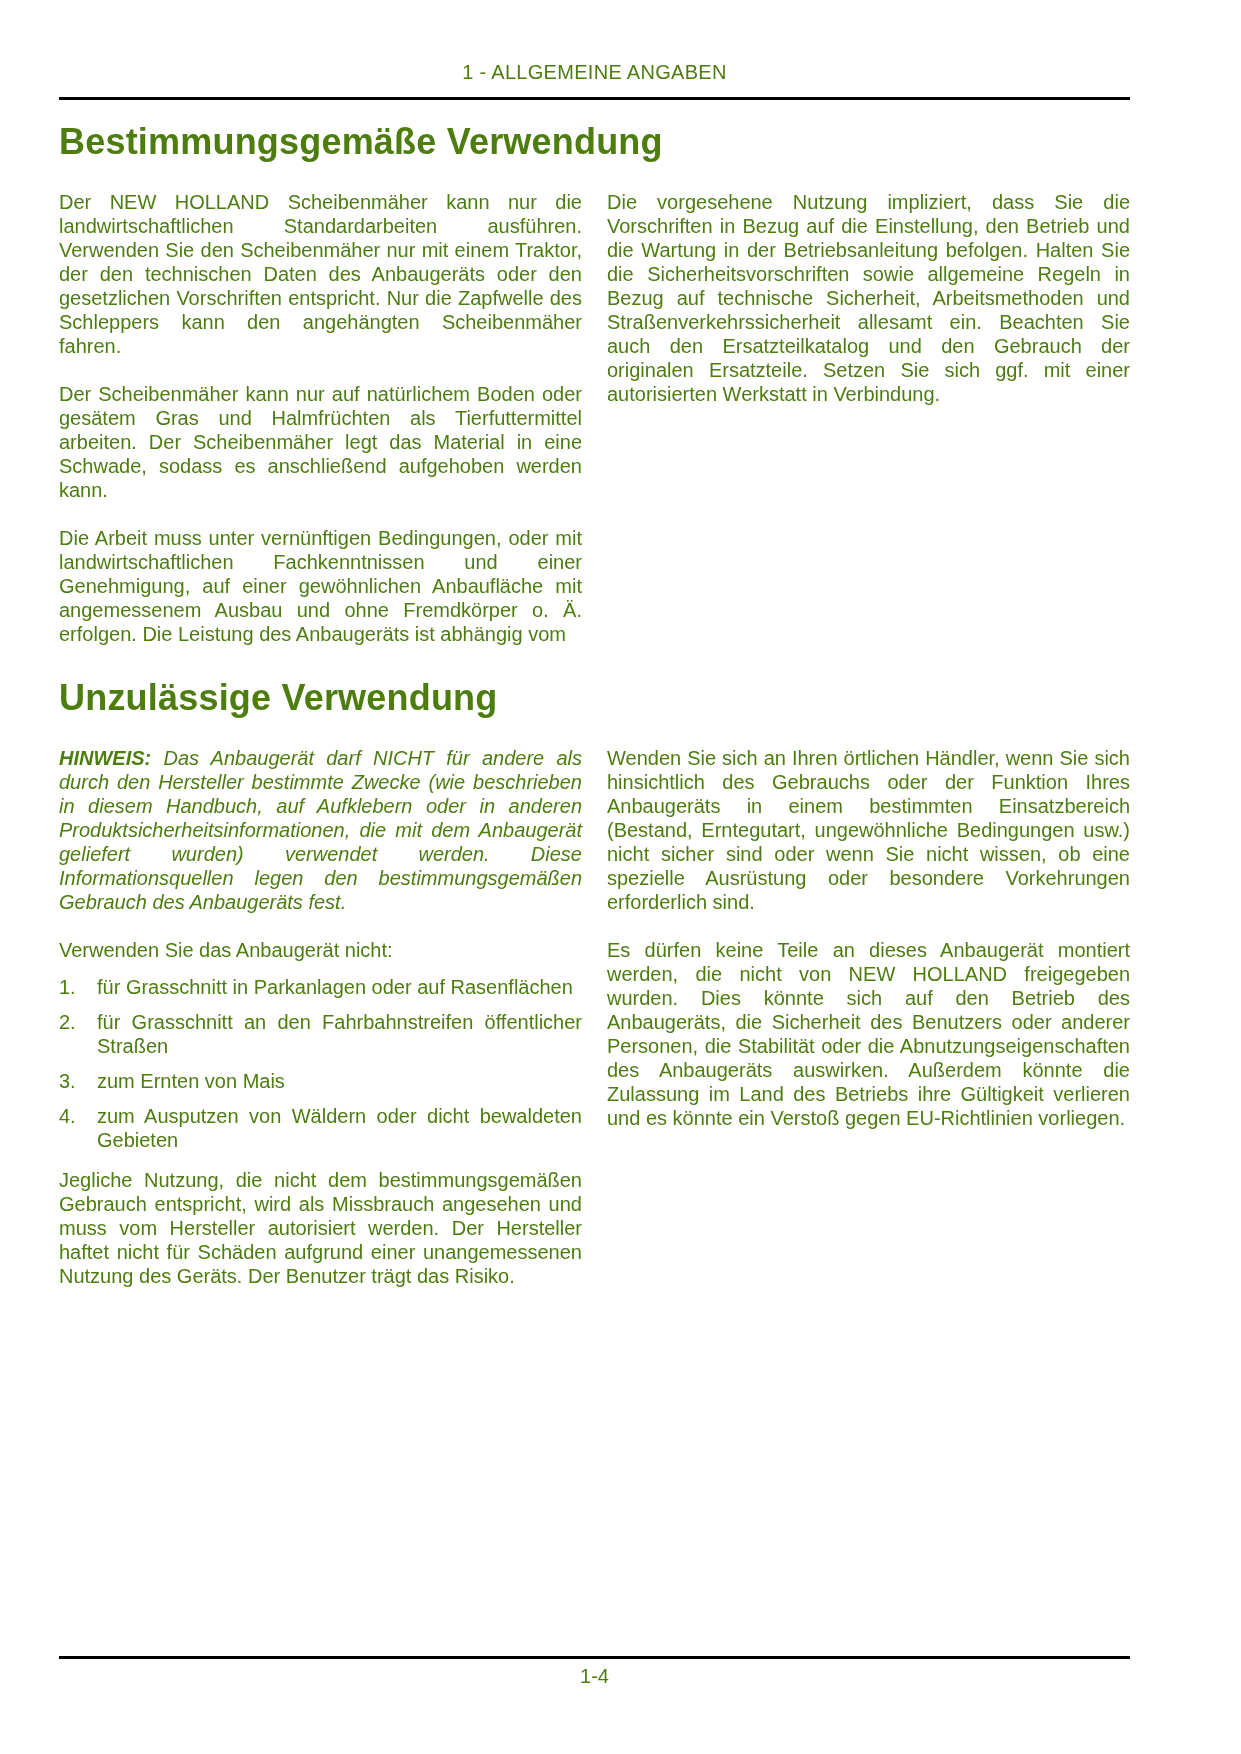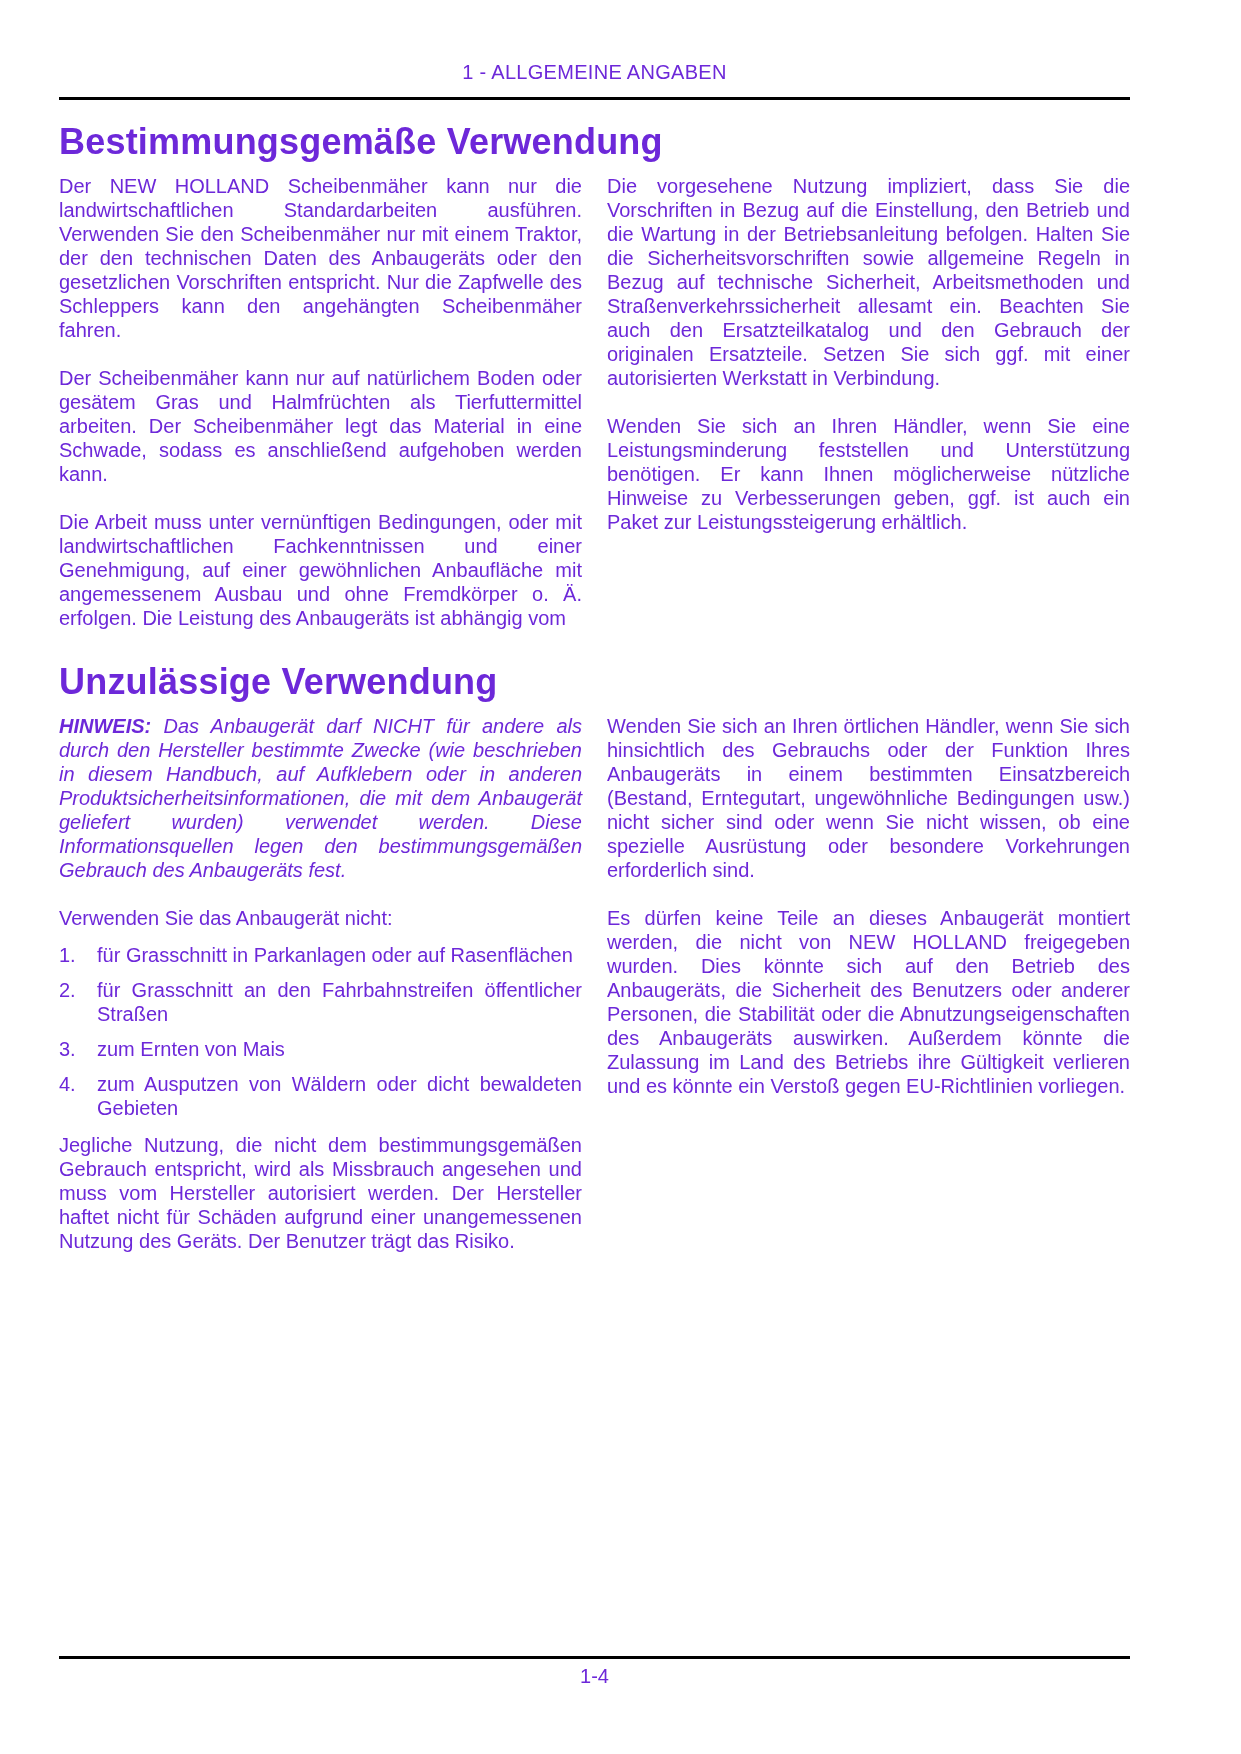--- a/index.html
+++ b/index.html
@@ -1,21 +1,21 @@
 <!DOCTYPE html>
 <html lang="de"><head>
 <meta charset="utf-8">
 <style>
   html, body { margin: 0; padding: 0; background: #ffffff; }
   .page {
     position: relative;
     width: 1241px;
     height: 1754px;
     background: #ffffff;
-    color: #6d28d9;
+    color: #4d7c0f;
     font-family: "Liberation Sans", "DejaVu Sans", sans-serif;
     box-sizing: border-box;
     padding: 60px 111px 0 59px;
     overflow: hidden;
   }
   .running-header {
     text-align: center;
     font-size: 20px;
     line-height: 24px;
     letter-spacing: 0.3px;
@@ -36,21 +36,21 @@
   .columns {
     display: flex;
     gap: 25px;
     align-items: flex-start;
   }
   .col { width: 523px; box-sizing: border-box; }
   .col p {
     font-size: 20px;
     line-height: 24px;
     text-align: justify;
-    margin: 0 0 24px 0;
+    margin: 16px 0 24px 0;
     hyphens: auto;
     -webkit-hyphens: auto;
   }
   .note { font-style: italic; }
   .note-label { font-weight: 700; }
   .col p.list-intro { margin-bottom: 13px; }
   .num-list {
     list-style: none;
     margin: 0 0 13px 0;
     padding: 0;
@@ -88,21 +88,20 @@
   <h1 class="section-title">Bestimmungsgemäße Verwendung</h1>
 
   <div class="columns">
     <div class="col">
       <p>Der NEW HOLLAND Scheibenmäher kann nur die landwirtschaftlichen Standardarbeiten ausführen. Verwenden Sie den Scheibenmäher nur mit einem Traktor, der den technischen Daten des Anbaugeräts oder den gesetzlichen Vorschriften entspricht. Nur die Zapfwelle des Schleppers kann den angehängten Scheibenmäher fahren.</p>
       <p>Der Scheibenmäher kann nur auf natürlichem Boden oder gesätem Gras und Halmfrüchten als Tierfuttermittel arbeiten. Der Scheibenmäher legt das Material in eine Schwade, sodass es anschließend aufgehoben werden kann.</p>
       <p>Die Arbeit muss unter vernünftigen Bedingungen, oder mit landwirtschaftlichen Fachkenntnissen und einer Genehmigung, auf einer gewöhnlichen Anbaufläche mit angemessenem Ausbau und ohne Fremdkörper o. Ä. erfolgen. Die Leistung des Anbaugeräts ist abhängig vom</p>
     </div>
     <div class="col">
       <p>Die vorgesehene Nutzung impliziert, dass Sie die Vorschriften in Bezug auf die Einstellung, den Betrieb und die Wartung in der Betriebsanleitung befolgen. Halten Sie die Sicherheitsvorschriften sowie allgemeine Regeln in Bezug auf technische Sicherheit, Arbeitsmethoden und Straßenverkehrssicherheit allesamt ein. Beachten Sie auch den Ersatzteilkatalog und den Gebrauch der originalen Ersatzteile. Setzen Sie sich ggf. mit einer autorisierten Werkstatt in Verbindung.</p>
-      <p>Wenden Sie sich an Ihren Händler, wenn Sie eine Leistungsminderung feststellen und Unterstützung benötigen. Er kann Ihnen möglicherweise nützliche Hinweise zu Verbesserungen geben, ggf. ist auch ein Paket zur Leistungssteigerung erhältlich.</p>
     </div>
   </div>
 
   <h1 class="section-title second">Unzulässige Verwendung</h1>
 
   <div class="columns">
     <div class="col">
       <p class="note"><span class="note-label">HINWEIS:</span> <span>Das Anbaugerät darf NICHT für andere als durch den Hersteller bestimmte Zwecke (wie beschrieben in diesem Handbuch, auf Aufklebern oder in anderen Produktsicherheitsinformationen, die mit dem Anbaugerät geliefert wurden) verwendet werden. Diese Informationsquellen legen den bestimmungsgemäßen Gebrauch des Anbaugeräts fest.</span></p>
       <p class="list-intro">Verwenden Sie das Anbaugerät nicht:</p>
       <ol class="num-list">

